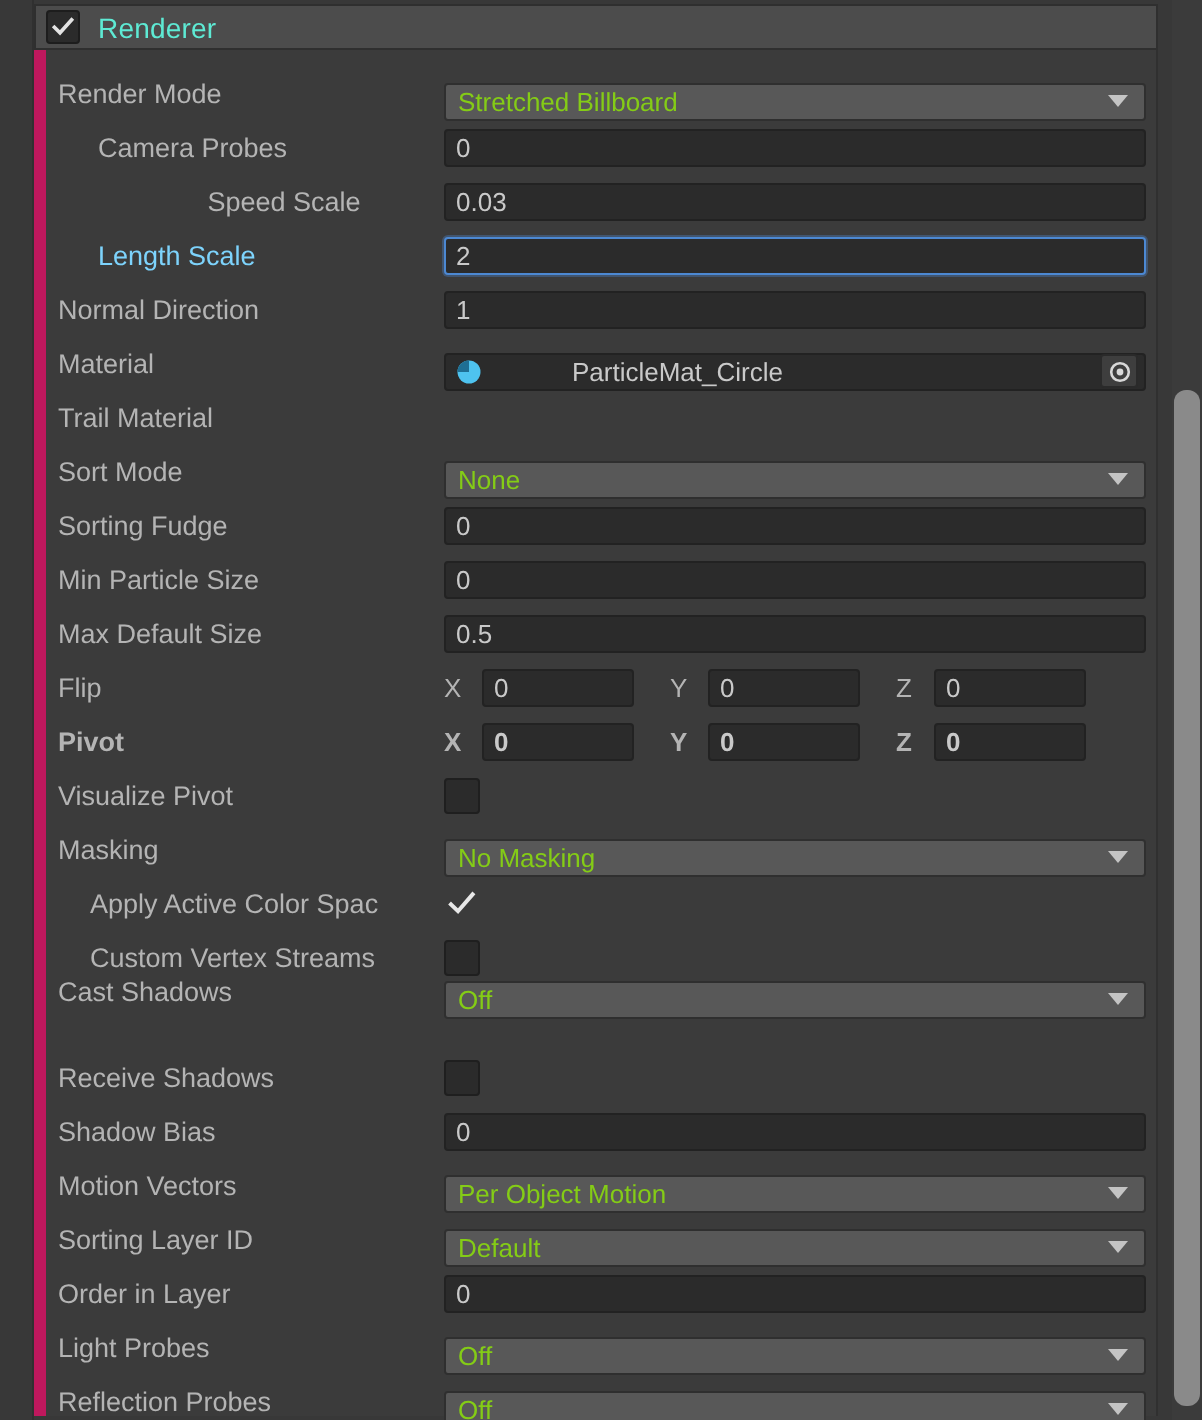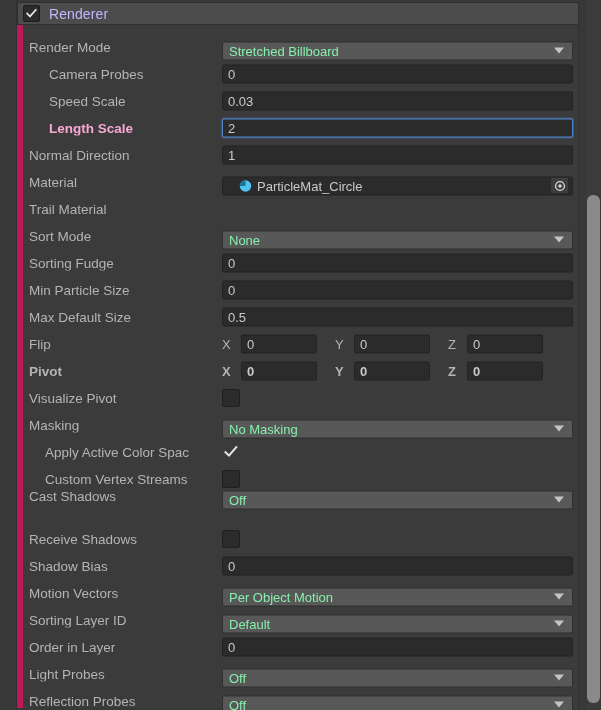--- a/index.html
+++ b/index.html
@@ -42,21 +42,21 @@
     background: #2b2b2b;
     border: 1px solid #1d1d1d;
     border-radius: 2px;
     position: relative;
     flex: 0 0 auto;
   }
   .hdr-check svg { position: absolute; left: 1px; top: 1px; }
   .hdr-title {
     margin-left: 9px;
     font-size: 14px;
-    color: #c4b5fd;
+    color: #5eead4;
     letter-spacing: .1px;
   }
 
   
   .body-region {
     position: absolute;
     left: 17px;
     top: 25px;
     width: 562px;
     height: 683px;
@@ -80,21 +80,21 @@
     color: #b4b4b4;
     white-space: nowrap;
     overflow: hidden;
     position: absolute;
     left: 6px;
     top: 50%;
     transform: translateY(-50%);
     width: 206px;
   }
   .lbl.indent { left: 26px; width: 186px; }
-  .lbl.blue   { color: #f9a8d4; font-weight: bold; }
+  .lbl.blue   { color: #7dd3fc; }
 
   
   .ctl {
     position: absolute;
     left: 199px;
     width: 351px;
     height: 19px;
     top: 50%;
     transform: translateY(-50%);
     box-sizing: border-box;
@@ -118,45 +118,46 @@
 
   
   .popup {
     background: #585858;
     border: 1px solid #2f2f2f;
     border-radius: 2px;
     display: flex;
     align-items: center;
     padding-left: 6px;
     font-size: 13px;
-    color: #86efac;
+    color: #84cc16;
     position: relative;
   }
   .caret {
     position: absolute;
     right: 8px;
     top: 50%;
     transform: translateY(-50%);
     width: 0; height: 0;
     border-left: 5.5px solid transparent;
     border-right: 5.5px solid transparent;
     border-top: 6px solid #c4c4c4;
   }
 
   
   .objfield {
     background: #2b2b2b;
     border: 1px solid #222222;
     border-radius: 2px;
     display: flex;
     align-items: center;
-    padding-left: 16px;
+    padding-left: 5px;
     font-size: 13px;
     color: #c9c9c9;
     position: relative;
+    gap: 40px;
   }
   .mat-icon {
     width: 13px; height: 13px;
     flex: 0 0 auto;
     margin-right: 5px;
   }
   .picker {
     position: absolute;
     right: 3px;
     top: 50%;
@@ -275,21 +276,21 @@
           <div class="lbl">Render Mode</div>
           <div class="ctl popup">
             <span>Stretched Billboard</span>
             <span class="caret"></span>
           </div>
         </div>
         <div class="row" style="top: 36px;">
           <div class="lbl indent">Camera Probes</div>
           <div class="ctl input">0</div>
         </div>
-        <div class="row" style="top: 63px;">
+        <div class="row" style="top: 63px; text-align: center;">
           <div class="lbl indent">Speed Scale</div>
           <div class="ctl input">0.03</div>
         </div>
         <div class="row" style="top: 90px;">
           <div class="lbl indent blue">Length Scale</div>
           <div class="ctl input focused">2</div>
         </div>
         <div class="row" style="top: 117px;">
           <div class="lbl">Normal Direction</div>
           <div class="ctl input">1</div>

